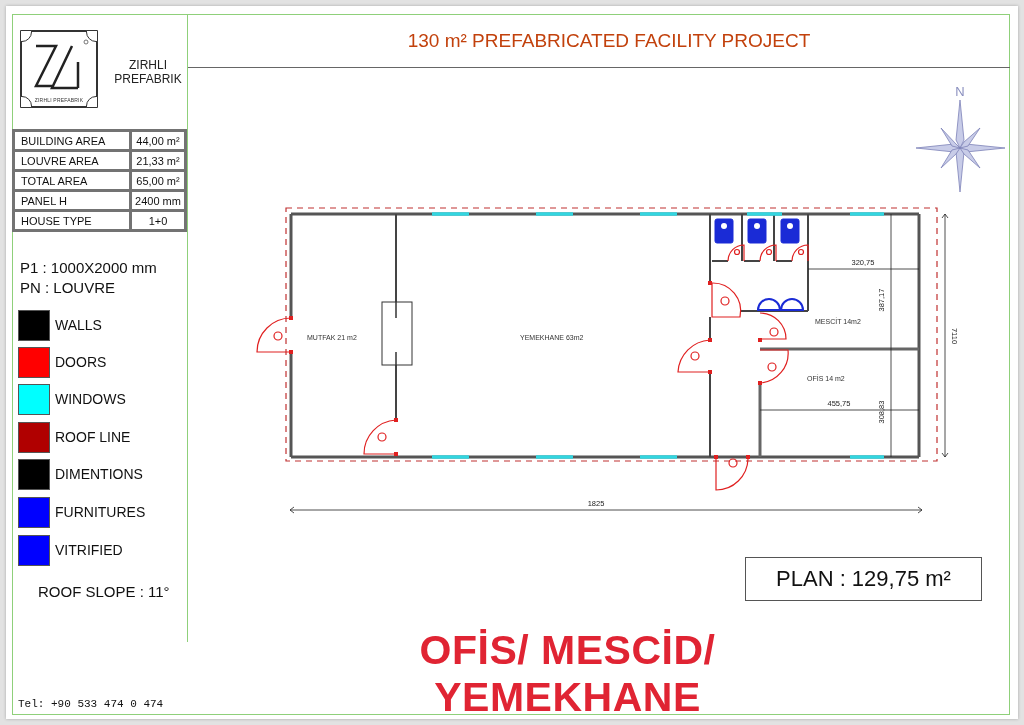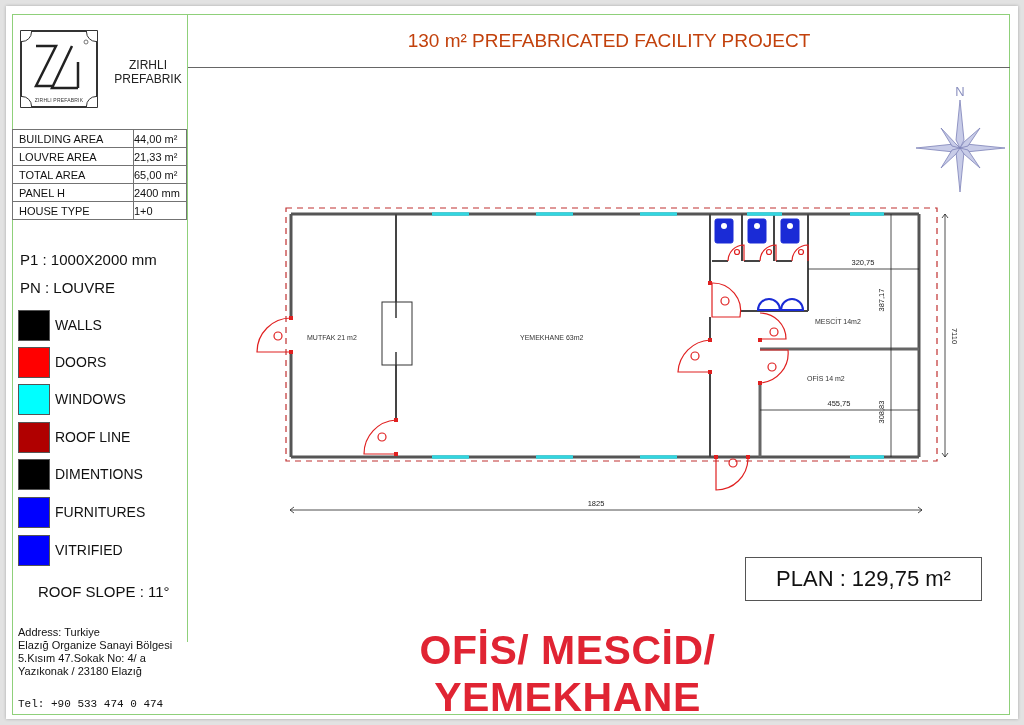--- a/index.html
+++ b/index.html
@@ -5,22 +5,22 @@
   html, body { margin:0; padding:0; }
   body { width:1024px; height:725px; background:#e2e2e2; font-family:"Liberation Sans", sans-serif; position:relative; overflow:hidden; }
   .sheet { position:absolute; left:6px; top:6px; width:1012px; height:713px; background:#fff; box-shadow:0 0 3px rgba(0,0,0,0.25); }
   .frame { position:absolute; left:12px; top:14px; width:998px; height:701px; border:1.5px solid #8fd07a; box-sizing:border-box; }
   .left-panel { position:absolute; left:12px; top:14px; width:176px; height:628px; border-right:1.5px solid #8fd07a; box-sizing:border-box; }
   .logo-box { position:absolute; left:8px; top:16px; width:78px; height:78px; border:2px solid #333; border-radius:4px; box-sizing:border-box; }
   .logo-box .corner { position:absolute; width:10px; height:10px; border:1.5px solid #333; background:#fff; }
   .logo-brand { position:absolute; left:96px; top:44px; width:80px; font-size:12px; line-height:14px; color:#222; text-align:center; }
   .logo-sub { position:absolute; left:0; bottom:3px; width:100%; text-align:center; font-size:5px; color:#333; letter-spacing:0.2px; }
   .info-table { position:absolute; left:0; top:115px; width:175px; border-collapse:collapse; font-size:11px; }
-  .info-table td { border:1px solid #737373; height:17px; padding:0 0 0 6px; color:#111; white-space:nowrap; }
-  .info-table td.val { width:52px; padding:0; }
+  .info-table td { border:3px solid #737373; height:17px; padding:0 0 0 6px; color:#111; white-space:nowrap; }
+  .info-table td.val { width:52px; text-align:center; padding:0; }
   .spec { position:absolute; left:8px; font-size:15px; color:#111; }
   .legend-item { position:absolute; left:6px; height:32px; }
   .legend-sw { position:absolute; left:0; top:0; width:32px; height:31px; border:1px solid #555; box-sizing:border-box; }
   .legend-lbl { position:absolute; left:37px; top:7px; font-size:14px; color:#111; white-space:nowrap; }
   .address { position:absolute; left:6px; top:614px; font-size:11px; line-height:13px; color:#111; }
   .tel { position:absolute; left:6px; top:684px; font-size:11px; color:#111; }
   .title-box { position:absolute; left:188px; top:14px; width:822px; height:54px; border-bottom:1.5px solid #666; box-sizing:border-box; display:flex; align-items:center; justify-content:center; }
   .title { font-size:19px; color:#c2410c; margin-left:20px; }
   .plan-svg { position:absolute; left:0; top:0; }
   .plan-area-box { position:absolute; left:745px; top:557px; width:237px; height:44px; border:1.5px solid #555; box-sizing:border-box; display:flex; align-items:center; justify-content:center; font-size:22px; color:#111; }
@@ -69,21 +69,21 @@
           <td>PANEL H</td>
           <td class="val">2400 mm</td>
         </tr>
     <tr>
           <td>HOUSE TYPE</td>
           <td class="val">1+0</td>
         </tr>
   </tbody>
     </table>
 
-  <div class="spec" style="top:237px;">P1 : 1000X2000 mm</div>
+  <div class="spec" style="top:245px;">P1 : 1000X2000 mm</div>
   <div class="spec" style="top:265px;text-align:center;">PN : LOUVRE</div>
 
   <div class="legend-item" style="top:296px;">
     <div class="legend-sw" style="background:#000;"></div>
     <div class="legend-lbl">WALLS</div>
   </div>
   <div class="legend-item" style="top:333px;">
     <div class="legend-sw" style="background:#ff0000;"></div>
     <div class="legend-lbl">DOORS</div>
   </div>
@@ -103,26 +103,20 @@
     <div class="legend-sw" style="background:#0000ff;"></div>
     <div class="legend-lbl">FURNITURES</div>
   </div>
   <div class="legend-item" style="top:521px;">
     <div class="legend-sw" style="background:#0000ff;"></div>
     <div class="legend-lbl">VITRIFIED</div>
   </div>
 
   <div class="spec" style="top:569px;margin-left:18px;">ROOF SLOPE : 11°</div>
 
-  <div class="address" style="left:6px;top:612px;">
-    <div>Address:  Turkiye</div>
-    <div>Elazığ Organize Sanayi Bölgesi</div>
-    <div>5.Kısım 47.Sokak No: 4/ a</div>
-    <div>Yazıkonak / 23180 Elazığ</div>
-  </div>
   <div class="tel" style="top:684px;font-family:Liberation Mono, monospace;">Tel: +90 533 474 0 474</div>
 </div>
 
 <div class="title-box">
   <div class="title">130 m² PREFABRICATED FACILITY PROJECT</div>
 </div>
 
 <svg class="plan-svg" width="1024" height="725" viewBox="0 0 1024 725">
 
   <g fill="#c8cce8" stroke="#7c82b8" stroke-width="0.8">

